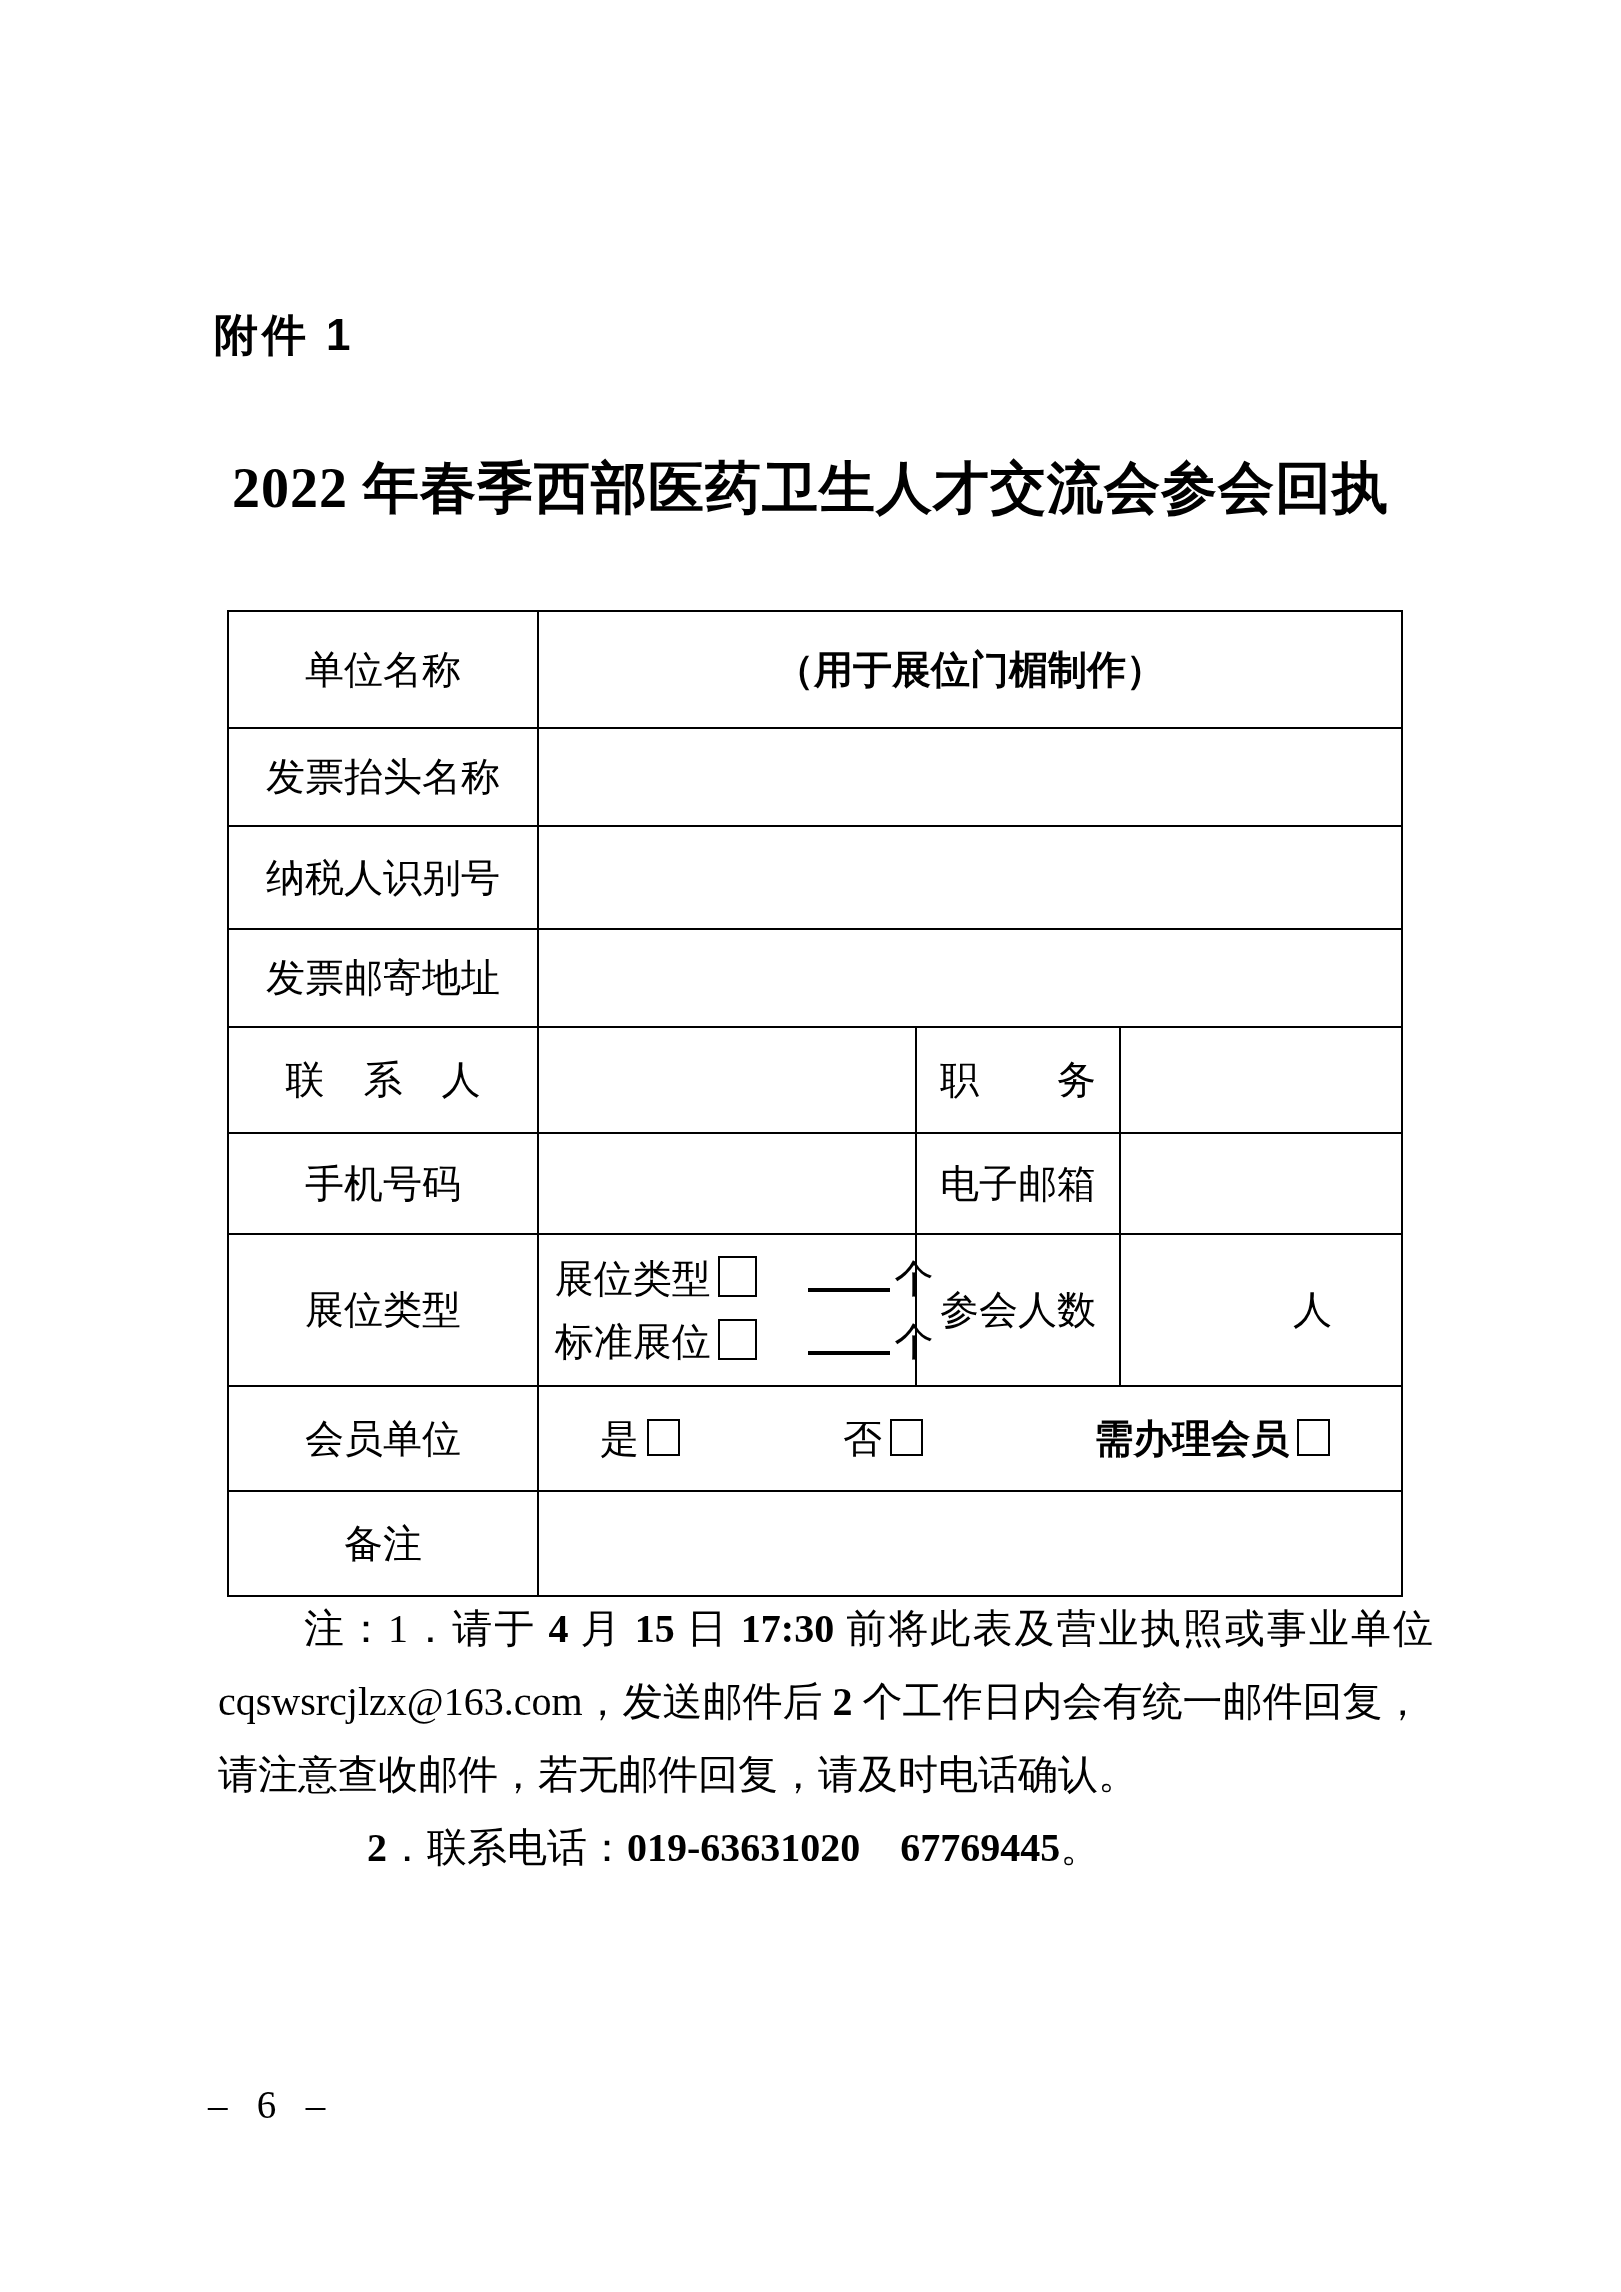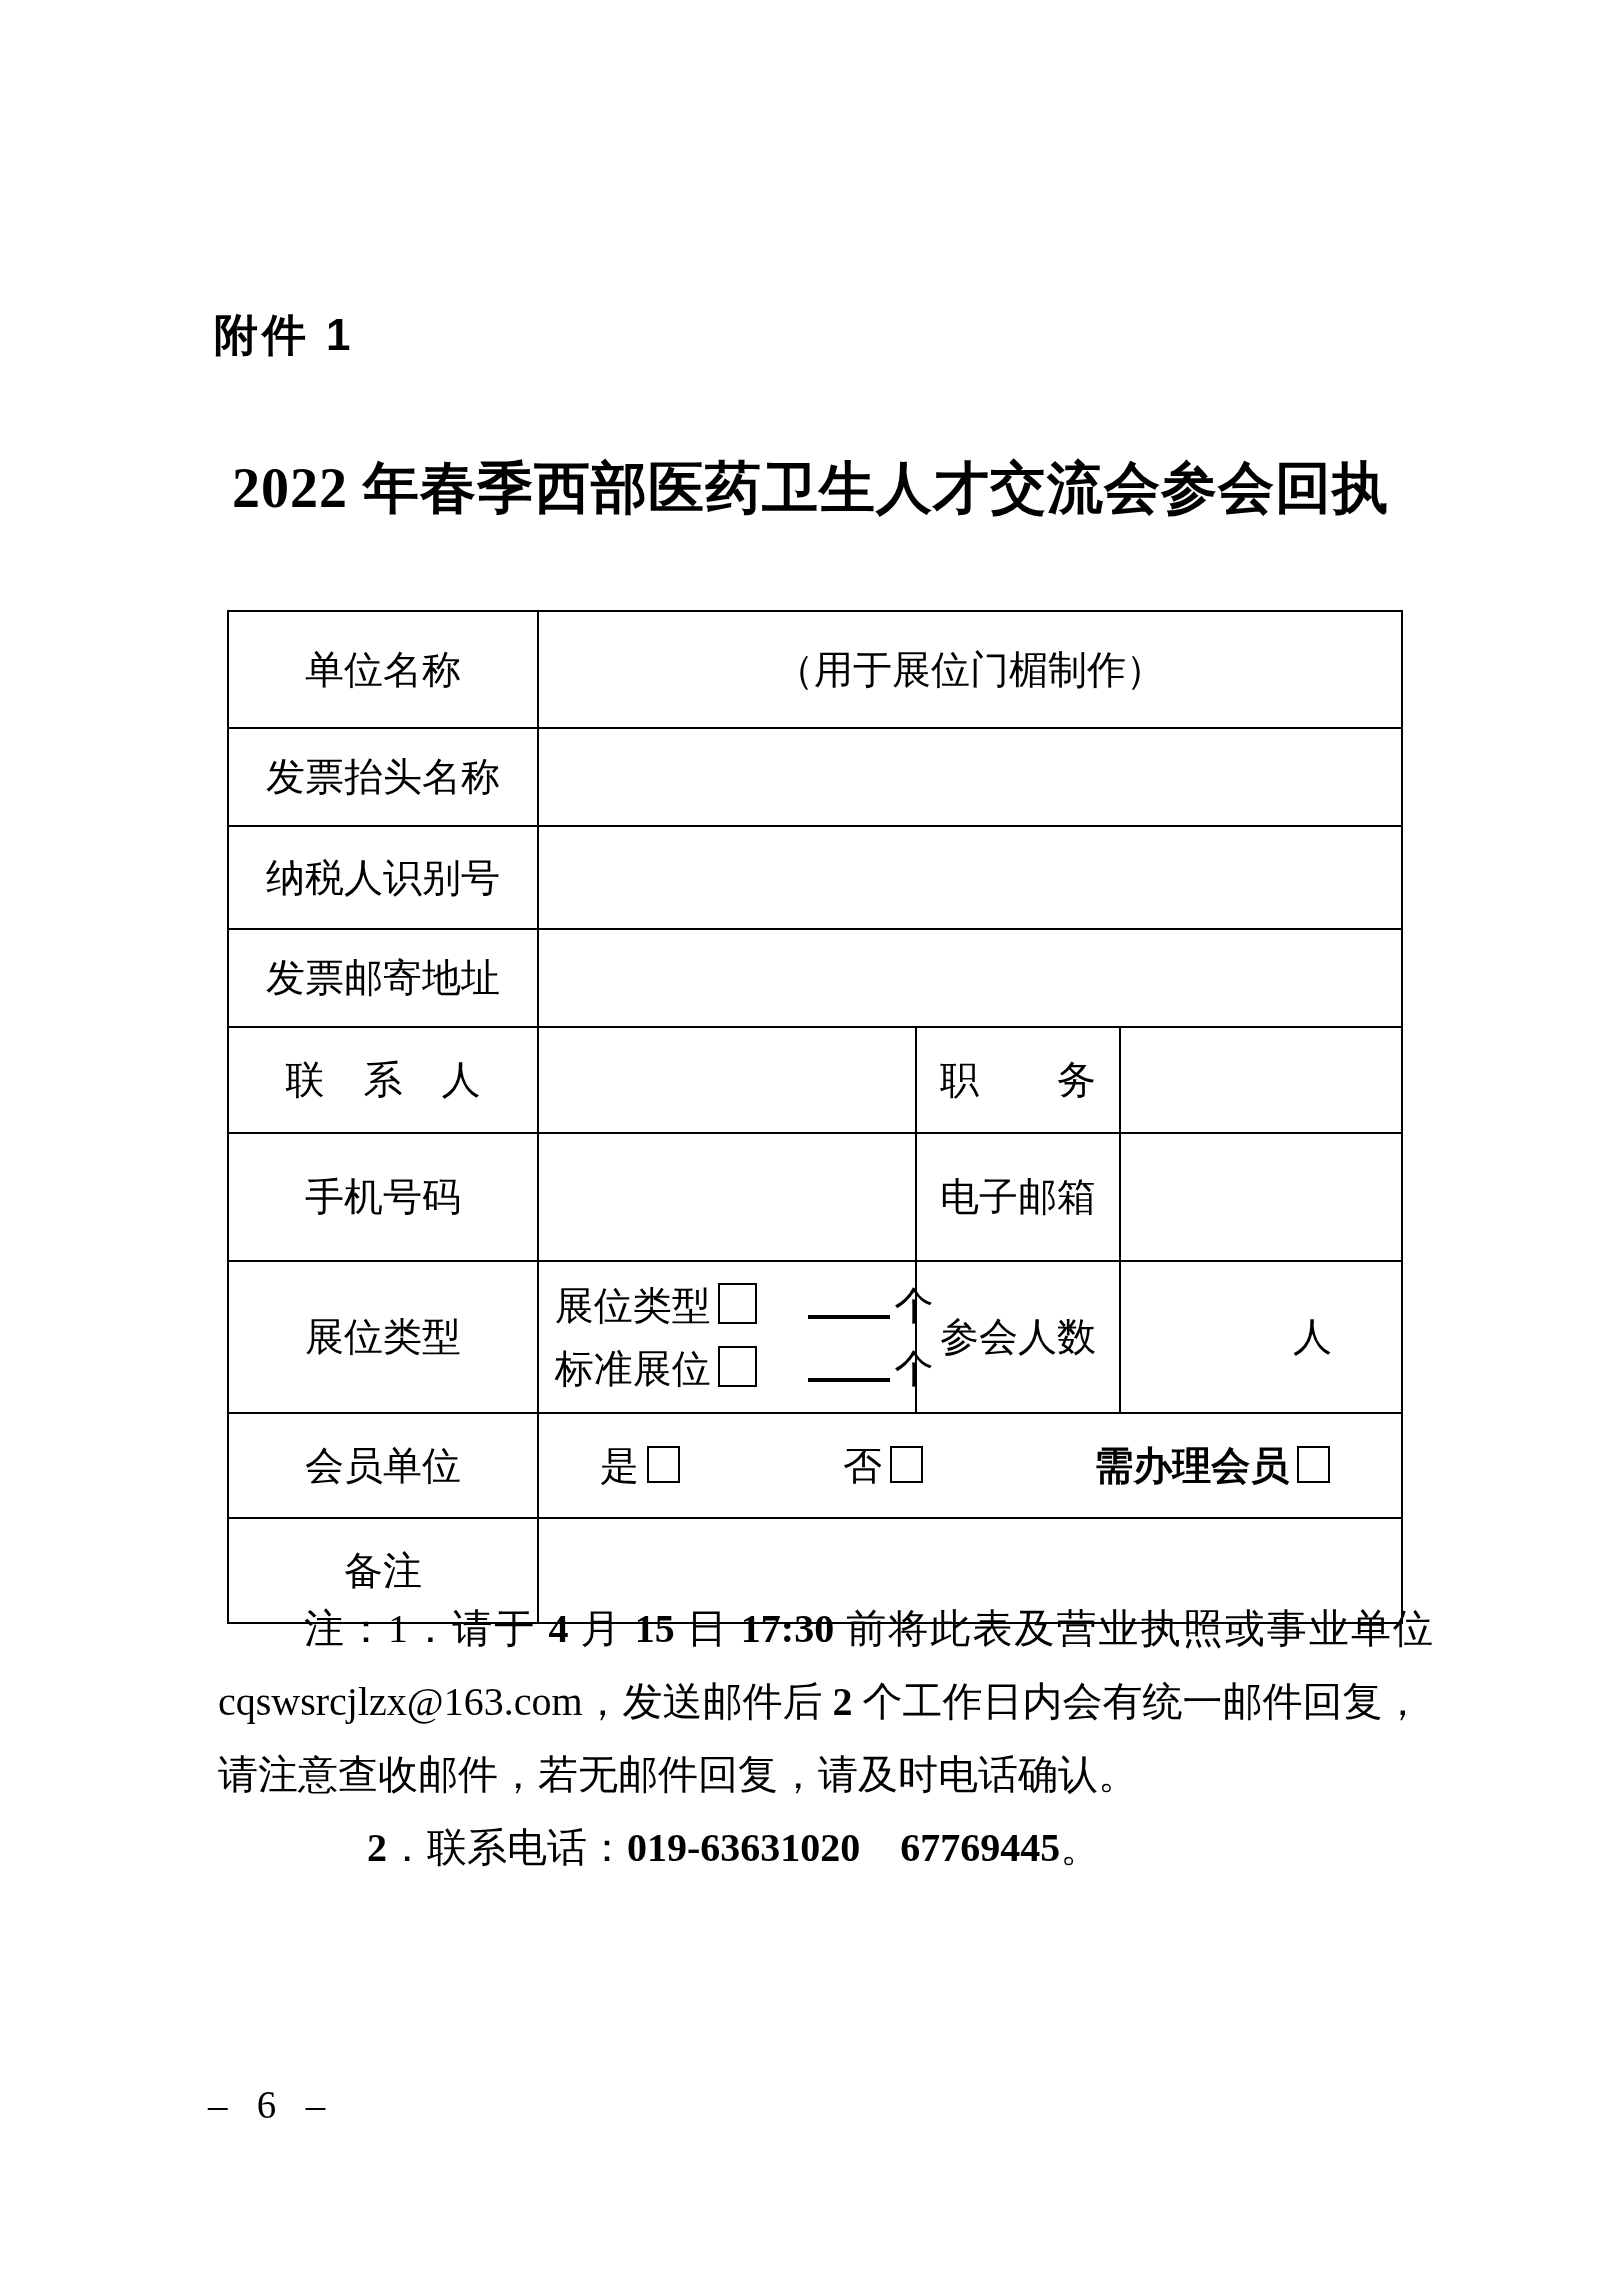--- a/index.html
+++ b/index.html
@@ -33,21 +33,21 @@
     width:1174px;border-collapse:collapse;table-layout:fixed;
     border:2.9px solid #000;
   }
   table.form td{
     border:2px solid #000;
     font-size:39px;
     padding:12px;
     vertical-align:middle;
   }
   td.lbl{text-align:center;}
-  td.val{text-align:center;}
+  td.val{text-align:center;font-weight:bold;}
   .booth-cell{padding-left:15.7px !important;}
   .booth-line{white-space:nowrap;line-height:63px;height:63px;}
   .cbx{
     display:inline-block;width:33px;height:37px;
     border:2.9px solid #000;box-sizing:border-box;
     vertical-align:-4.9px;margin-left:7.8px;
   }
   .cbx.sq{width:39px;height:41px;}
   .uline{
     display:inline-block;width:82px;height:0;
@@ -111,21 +111,21 @@
     <tr style="height:98px">
       <td class="lbl">发票邮寄地址</td>
       <td colspan="3"></td>
     </tr>
     <tr style="height:106px">
       <td class="lbl">联　系　人</td>
       <td></td>
       <td class="lbl">职　　务</td>
       <td></td>
     </tr>
-    <tr style="height:128px">
+    <tr style="height:101px">
       <td class="lbl">手机号码</td>
       <td></td>
       <td class="lbl">电子邮箱</td>
       <td></td>
     </tr>
     <tr style="height:134px">
       <td class="lbl">展位类型</td>
       <td class="booth-cell">
         <div class="booth-line">
           <span>展位类型</span><span class="cbx sq"></span><span class="uline"></span><span>个</span>

